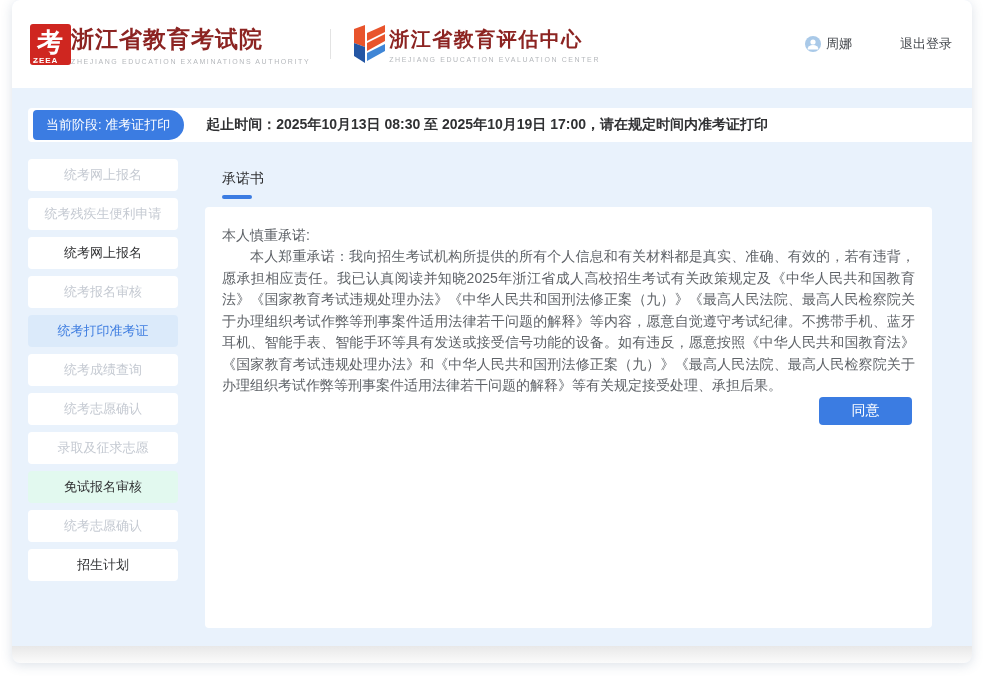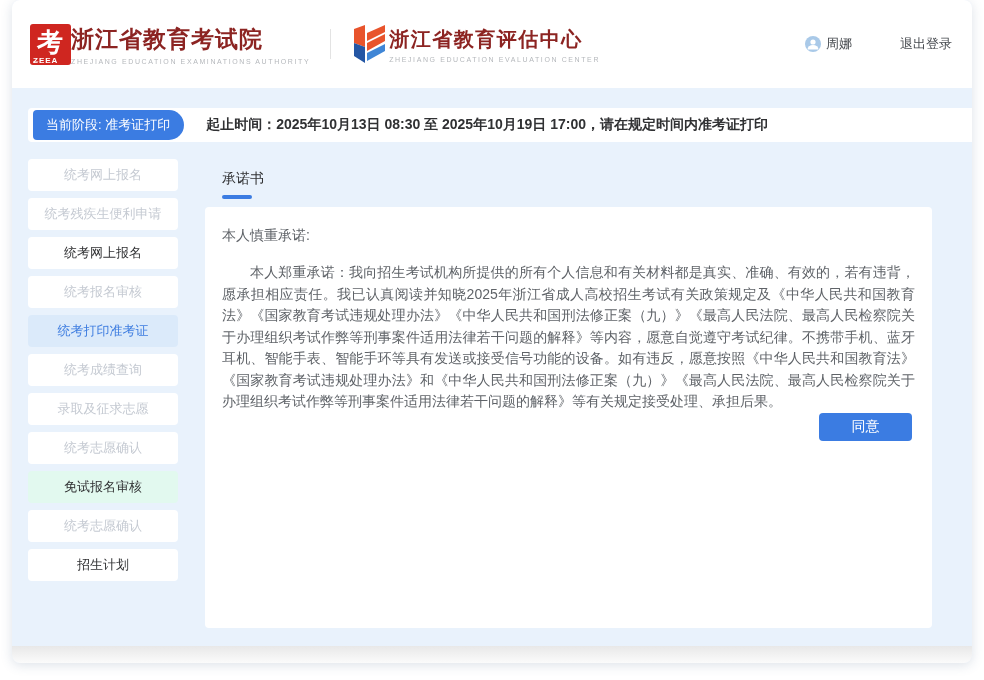--- a/index.html
+++ b/index.html
@@ -77,21 +77,21 @@
   .tab-label { font-size:14px; font-weight:normal; color:#303133; }
   .tab-underline { margin-top:7px; height:4px; width:30px; background:#3b7ce2; border-radius:2px; margin-left:0; }
 
   .card {
     background:#ffffff; border-radius:4px; height:421px;
     padding:17px 17px 0 17px;
   }
   .promise-heading { font-size:14px; color:#5f6368; line-height:22px; }
   .promise-body {
     font-size:14px; color:#5f6368; line-height:21.5px;
-    text-align:justify; text-indent:2em; margin-top:16px;
+    text-align:justify; text-indent:2em; margin-top:0;
   }
   .agree-row { display:flex; align-items:center; margin-top:15px; }
   .agree-row input[type=checkbox] {
     width:14px; height:14px; margin:0 7px 0 3px;
     accent-color:#3b7ce2;
   }
   .agree-label { font-size:14px; color:#5f6368; cursor:pointer; }
   .btn-row { display:flex; justify-content:flex-end; padding-right:3px; }
   .btn-primary {
     width:93px; height:28px; background:#3b7ce2; color:#ffffff;
@@ -159,22 +159,22 @@
     </div>
 
     <div class="cols">
       <nav class="sidebar">
           <div class="side-item disabled">统考网上报名</div>
           <div class="side-item disabled">统考残疾生便利申请</div>
           <div class="side-item">统考网上报名</div>
           <div class="side-item disabled">统考报名审核</div>
           <div class="side-item selected">统考打印准考证</div>
           <div class="side-item disabled">统考成绩查询</div>
+          <div class="side-item disabled">统考志愿确认</div>
           <div class="side-item disabled">录取及征求志愿</div>
-          <div class="side-item disabled">统考志愿确认</div>
           <div class="side-item green">免试报名审核</div>
           <div class="side-item disabled">统考志愿确认</div>
           <div class="side-item">招生计划</div>
         </nav>
 
       <div class="main">
         <div class="tabbar">
           <div class="tab">
             <span class="tab-label">承诺书</span>
             <div class="tab-underline"></div>

